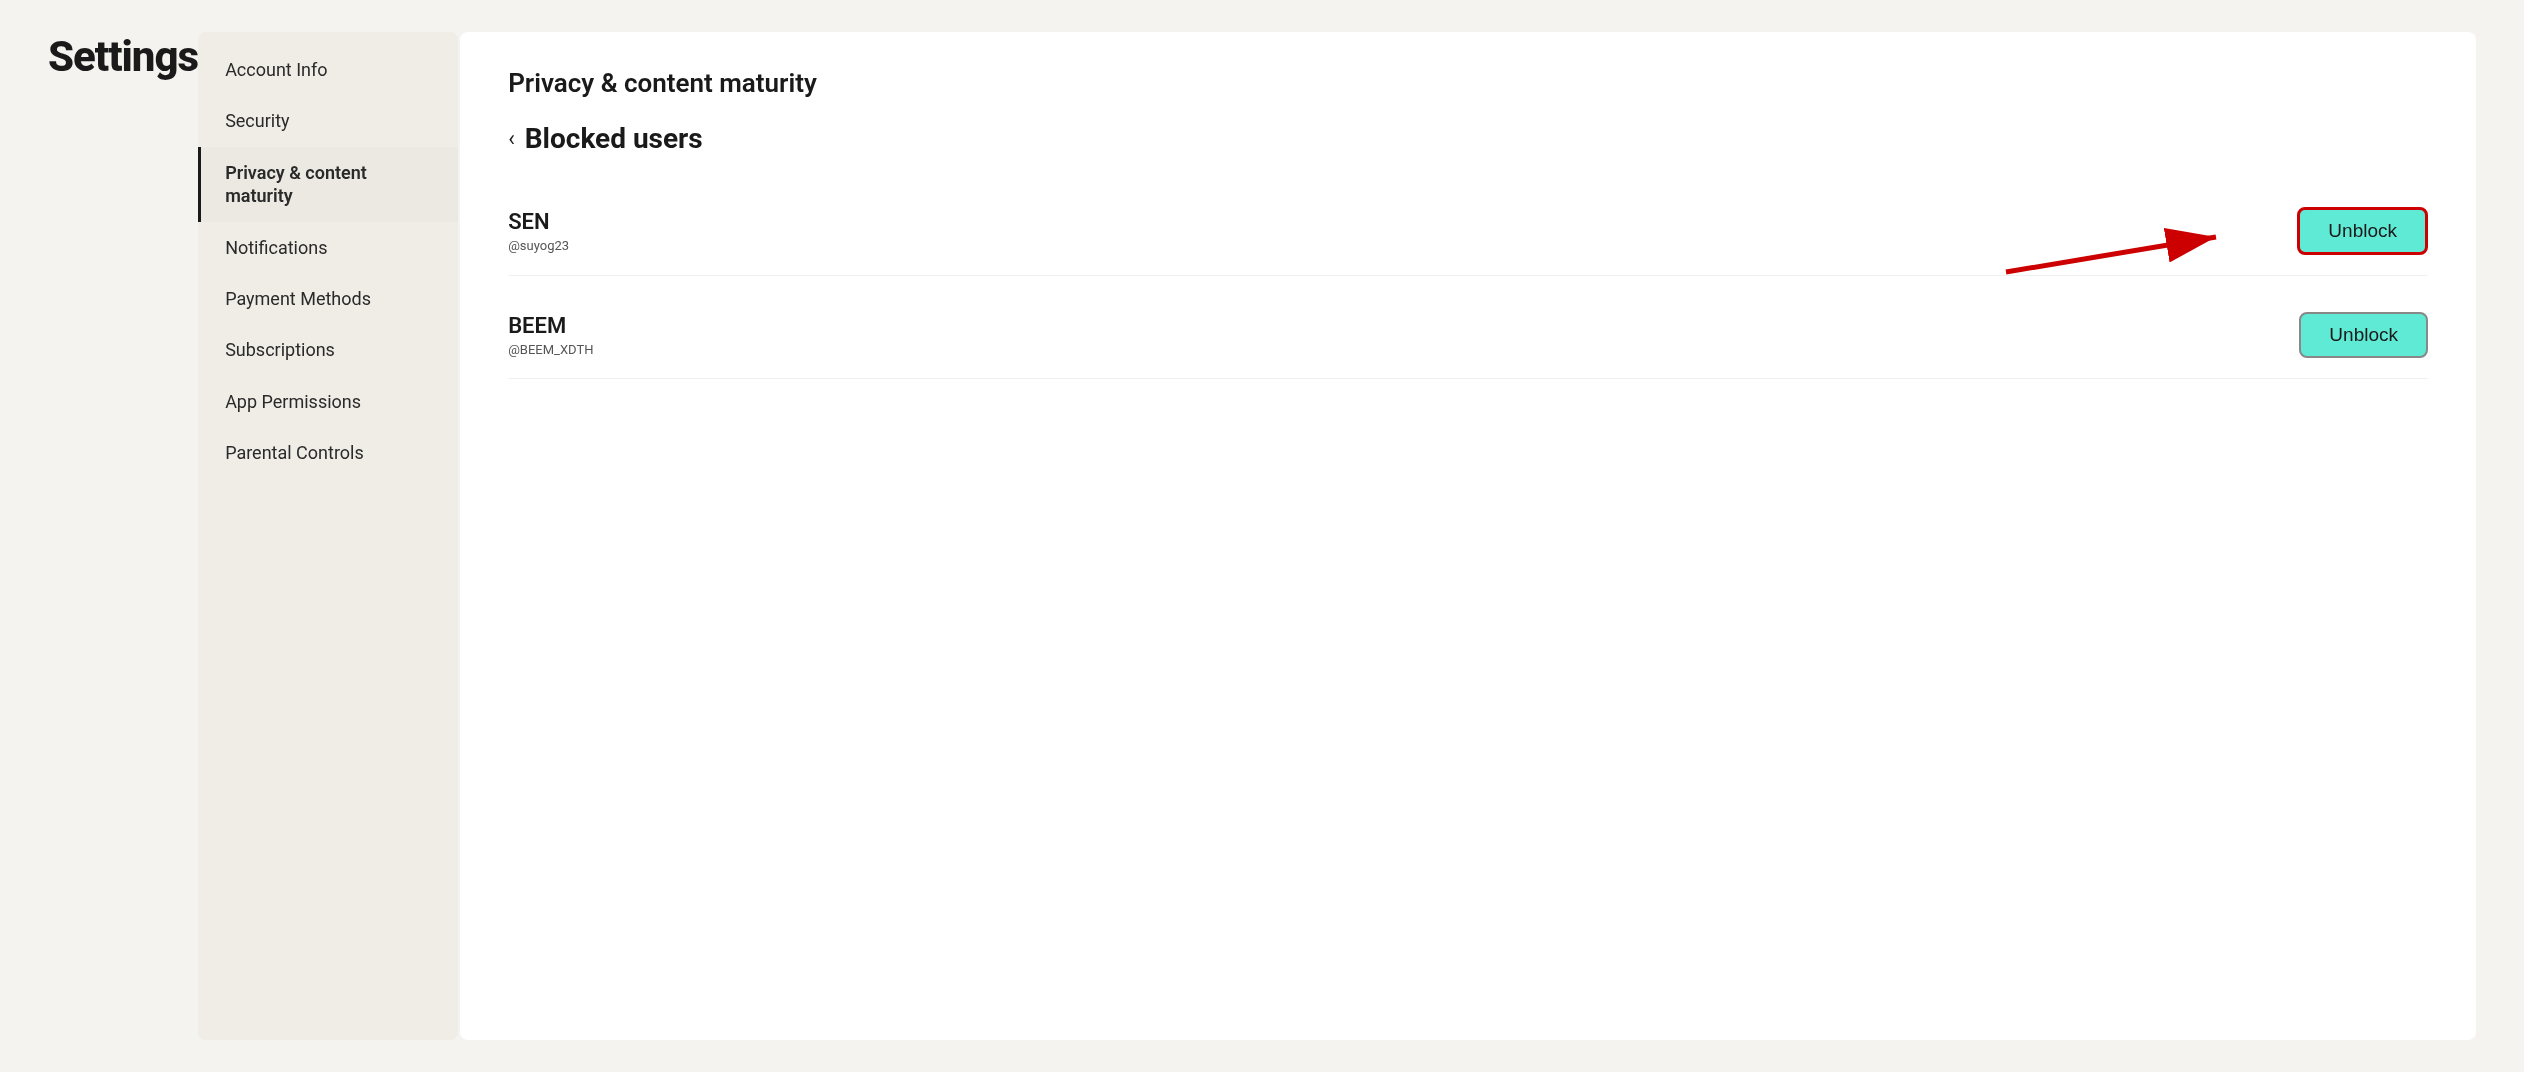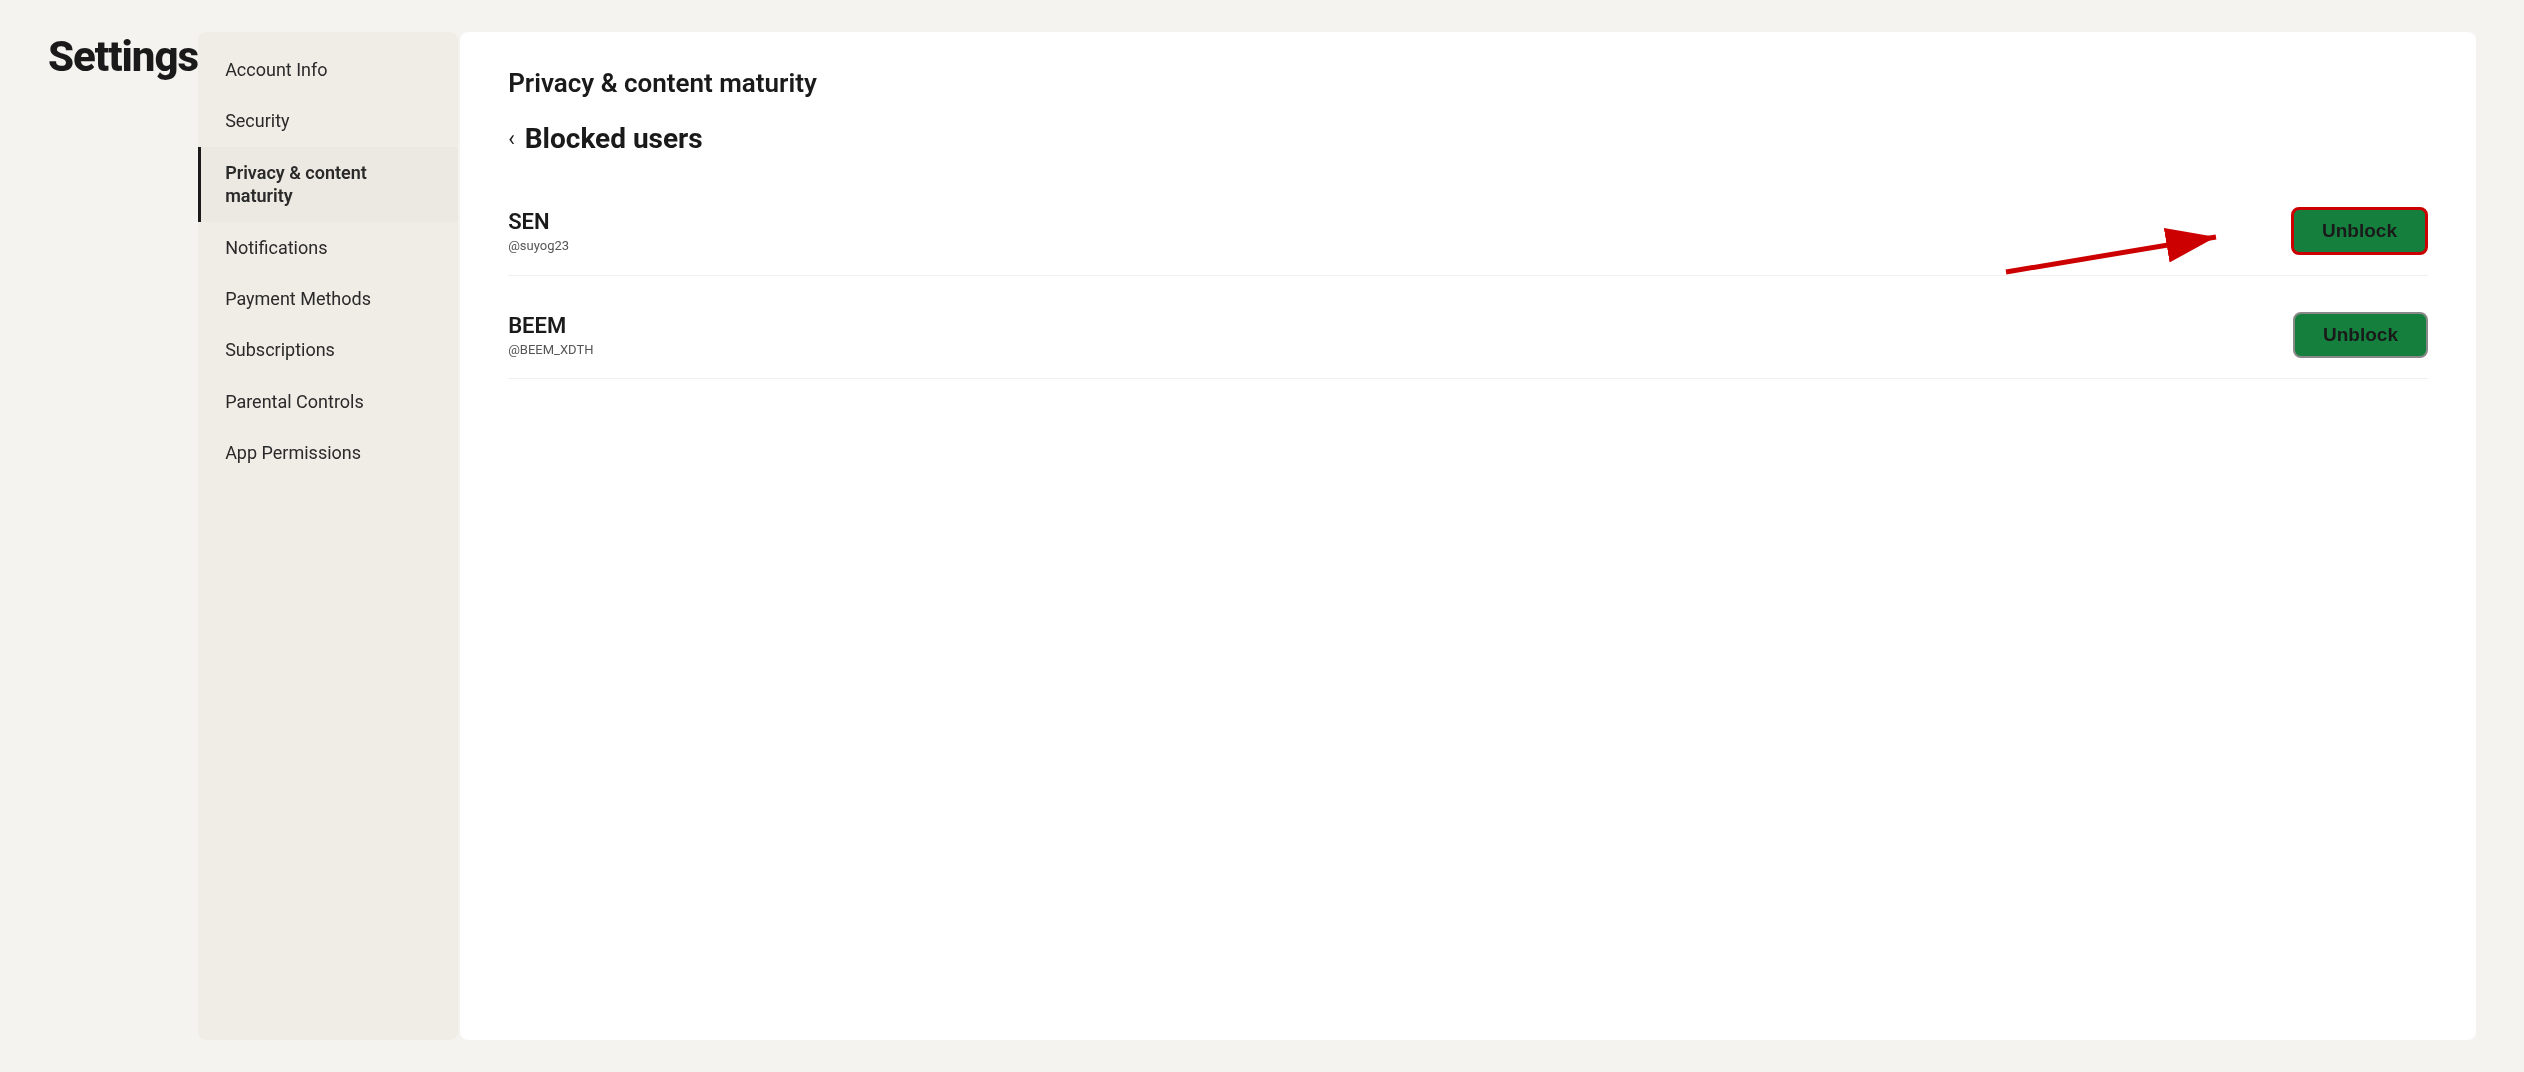--- a/index.html
+++ b/index.html
@@ -125,23 +125,23 @@
     }
 
     .user-handle {
       font-size: 13px;
       color: #555555;
     }
 
     .unblock-button {
       padding: 10px 28px;
       font-size: 19px;
-      font-weight: 700;
-      color: #1a1a1a;
-      background-color: #15803d;
+      font-weight: 400;
+      color: #1a1a1a;
+      background-color: #5eead4;
       border: 2px solid #888888;
       border-radius: 8px;
       cursor: pointer;
       white-space: nowrap;
     }
 
     .unblock-button.highlighted {
       border: 3px solid #cc0000;
       border-radius: 8px;
     }
@@ -167,24 +167,24 @@
       <div class="sidebar-item">
         <span>Notifications</span>
       </div>
       <div class="sidebar-item">
         <span>Payment Methods</span>
       </div>
       <div class="sidebar-item">
         <span>Subscriptions</span>
       </div>
       <div class="sidebar-item">
+        <span>App Permissions</span>
+      </div>
+      <div class="sidebar-item">
         <span>Parental Controls</span>
-      </div>
-      <div class="sidebar-item">
-        <span>App Permissions</span>
       </div>
     </nav>
 
     <main class="main-content">
       <h2 class="section-header">Privacy &amp; content maturity</h2>
 
       <div class="back-nav">
         <span class="back-arrow">‹</span>
         <span class="back-title">Blocked users</span>
       </div>

